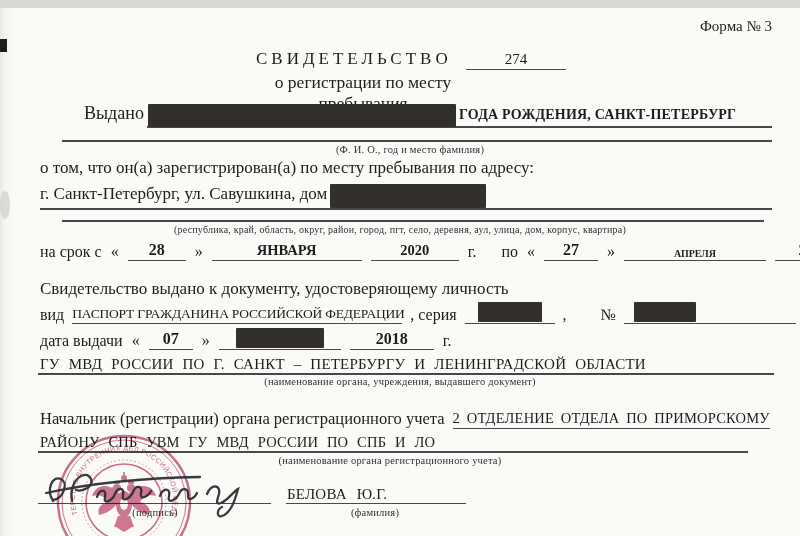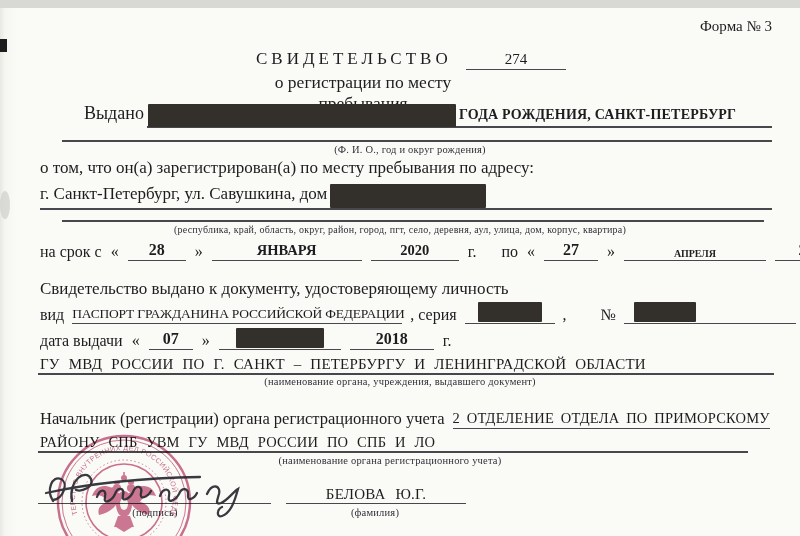--- a/index.html
+++ b/index.html
@@ -37,21 +37,21 @@
   <div class="abs" style="top:41px;left:256px;font-size:17px;letter-spacing:4px;">СВИДЕТЕЛЬСТВО</div>
   <div class="abs u" style="top:43px;left:466px;width:100px;font-size:15px;">274</div>
   <div class="abs" style="top:64px;left:238px;width:250px;text-align:center;font-size:17.5px;">о регистрации по месту пребывания</div>
 
   <div class="abs" style="top:95px;left:84px;font-size:18px;">Выдано</div>
   <div class="rule" style="top:118px;left:147px;width:625px;height:2px;"></div>
   <div class="abs redaction" style="top:96px;left:148px;width:308px;height:23px;"></div>
   <div class="abs b caps" style="top:99px;left:459px;font-size:14px;">ГОДА РОЖДЕНИЯ, САНКТ-ПЕТЕРБУРГ</div>
 
   <div class="rule" style="top:132px;left:62px;width:710px;height:2px;"></div>
-  <div class="abs cap" style="top:136px;left:240px;width:340px;">(Ф. И. О., год и округ рождения)</div>
+  <div class="abs cap" style="top:136px;left:240px;width:340px;">(Ф. И. О., год и место фамилия)</div>
 
   <div class="abs" style="top:150px;left:40px;font-size:17px;">о том, что он(а) зарегистрирован(а) по месту пребывания по адресу:</div>
 
   <div class="abs" style="top:176px;left:40px;font-size:17px;">г. Санкт-Петербург, ул. Савушкина, дом</div>
   <div class="rule" style="top:200px;left:40px;width:732px;height:1.5px;"></div>
   <div class="abs redaction" style="top:176px;left:330px;width:156px;height:24px;"></div>
 
   <div class="rule" style="top:212px;left:62px;width:702px;height:1.5px;"></div>
   <div class="abs cap" style="top:216px;left:110px;width:580px;font-size:10px;">(республика, край, область, округ, район, город, пгт, село, деревня, аул, улица, дом, корпус, квартира)</div>
 
@@ -108,21 +108,21 @@
     <span>Начальник (регистрации) органа регистрационного учета</span>
     <span class="u caps" style="flex:1;font-size:14.5px;word-spacing:3px;margin-left:8px;">2 ОТДЕЛЕНИЕ ОТДЕЛА ПО ПРИМОРСКОМУ</span>
   </div>
   <div class="abs caps" style="top:426px;left:40px;font-size:14.5px;word-spacing:5px;">РАЙОНУ СПБ УВМ ГУ МВД РОССИИ ПО СПБ И ЛО</div>
   <div class="rule" style="top:443px;left:38px;width:710px;height:1.5px;"></div>
   <div class="abs cap" style="top:447px;left:190px;width:400px;">(наименование органа регистрационного учета)</div>
 
   <div class="rule" style="top:495px;left:38px;width:233px;height:1.4px;"></div>
   <div class="abs cap" style="top:499px;left:85px;width:140px;">(подпись)</div>
 
-  <div class="abs caps" style="top:478px;left:287px;width:178px;text-align:center;font-size:15px;word-spacing:6px;">БЕЛОВА Ю.Г.</div>
+  <div class="abs caps" style="top:478px;left:287px;width:178px;text-align:left;font-size:15px;word-spacing:6px;">БЕЛОВА Ю.Г.</div>
   <div class="rule" style="top:495px;left:286px;width:180px;height:1.4px;"></div>
   <div class="abs cap" style="top:499px;left:300px;width:150px;">(фамилия)</div>
 
   <svg class="abs stamp-svg" style="left:50px;top:420px;" width="148" height="148" viewBox="0 0 148 148">
     <g stroke="#c2547a" fill="none">
       <circle cx="74" cy="74" r="66" stroke-width="2.4" opacity="0.9"></circle>
       <circle cx="74" cy="74" r="62" stroke-width="1" opacity="0.85"></circle>
       <circle cx="74" cy="74" r="38" stroke-width="1.6" opacity="0.9"></circle>
       <circle cx="74" cy="74" r="42" stroke-width="1" stroke-dasharray="1.5 2.5" opacity="0.75"></circle>
     </g>

